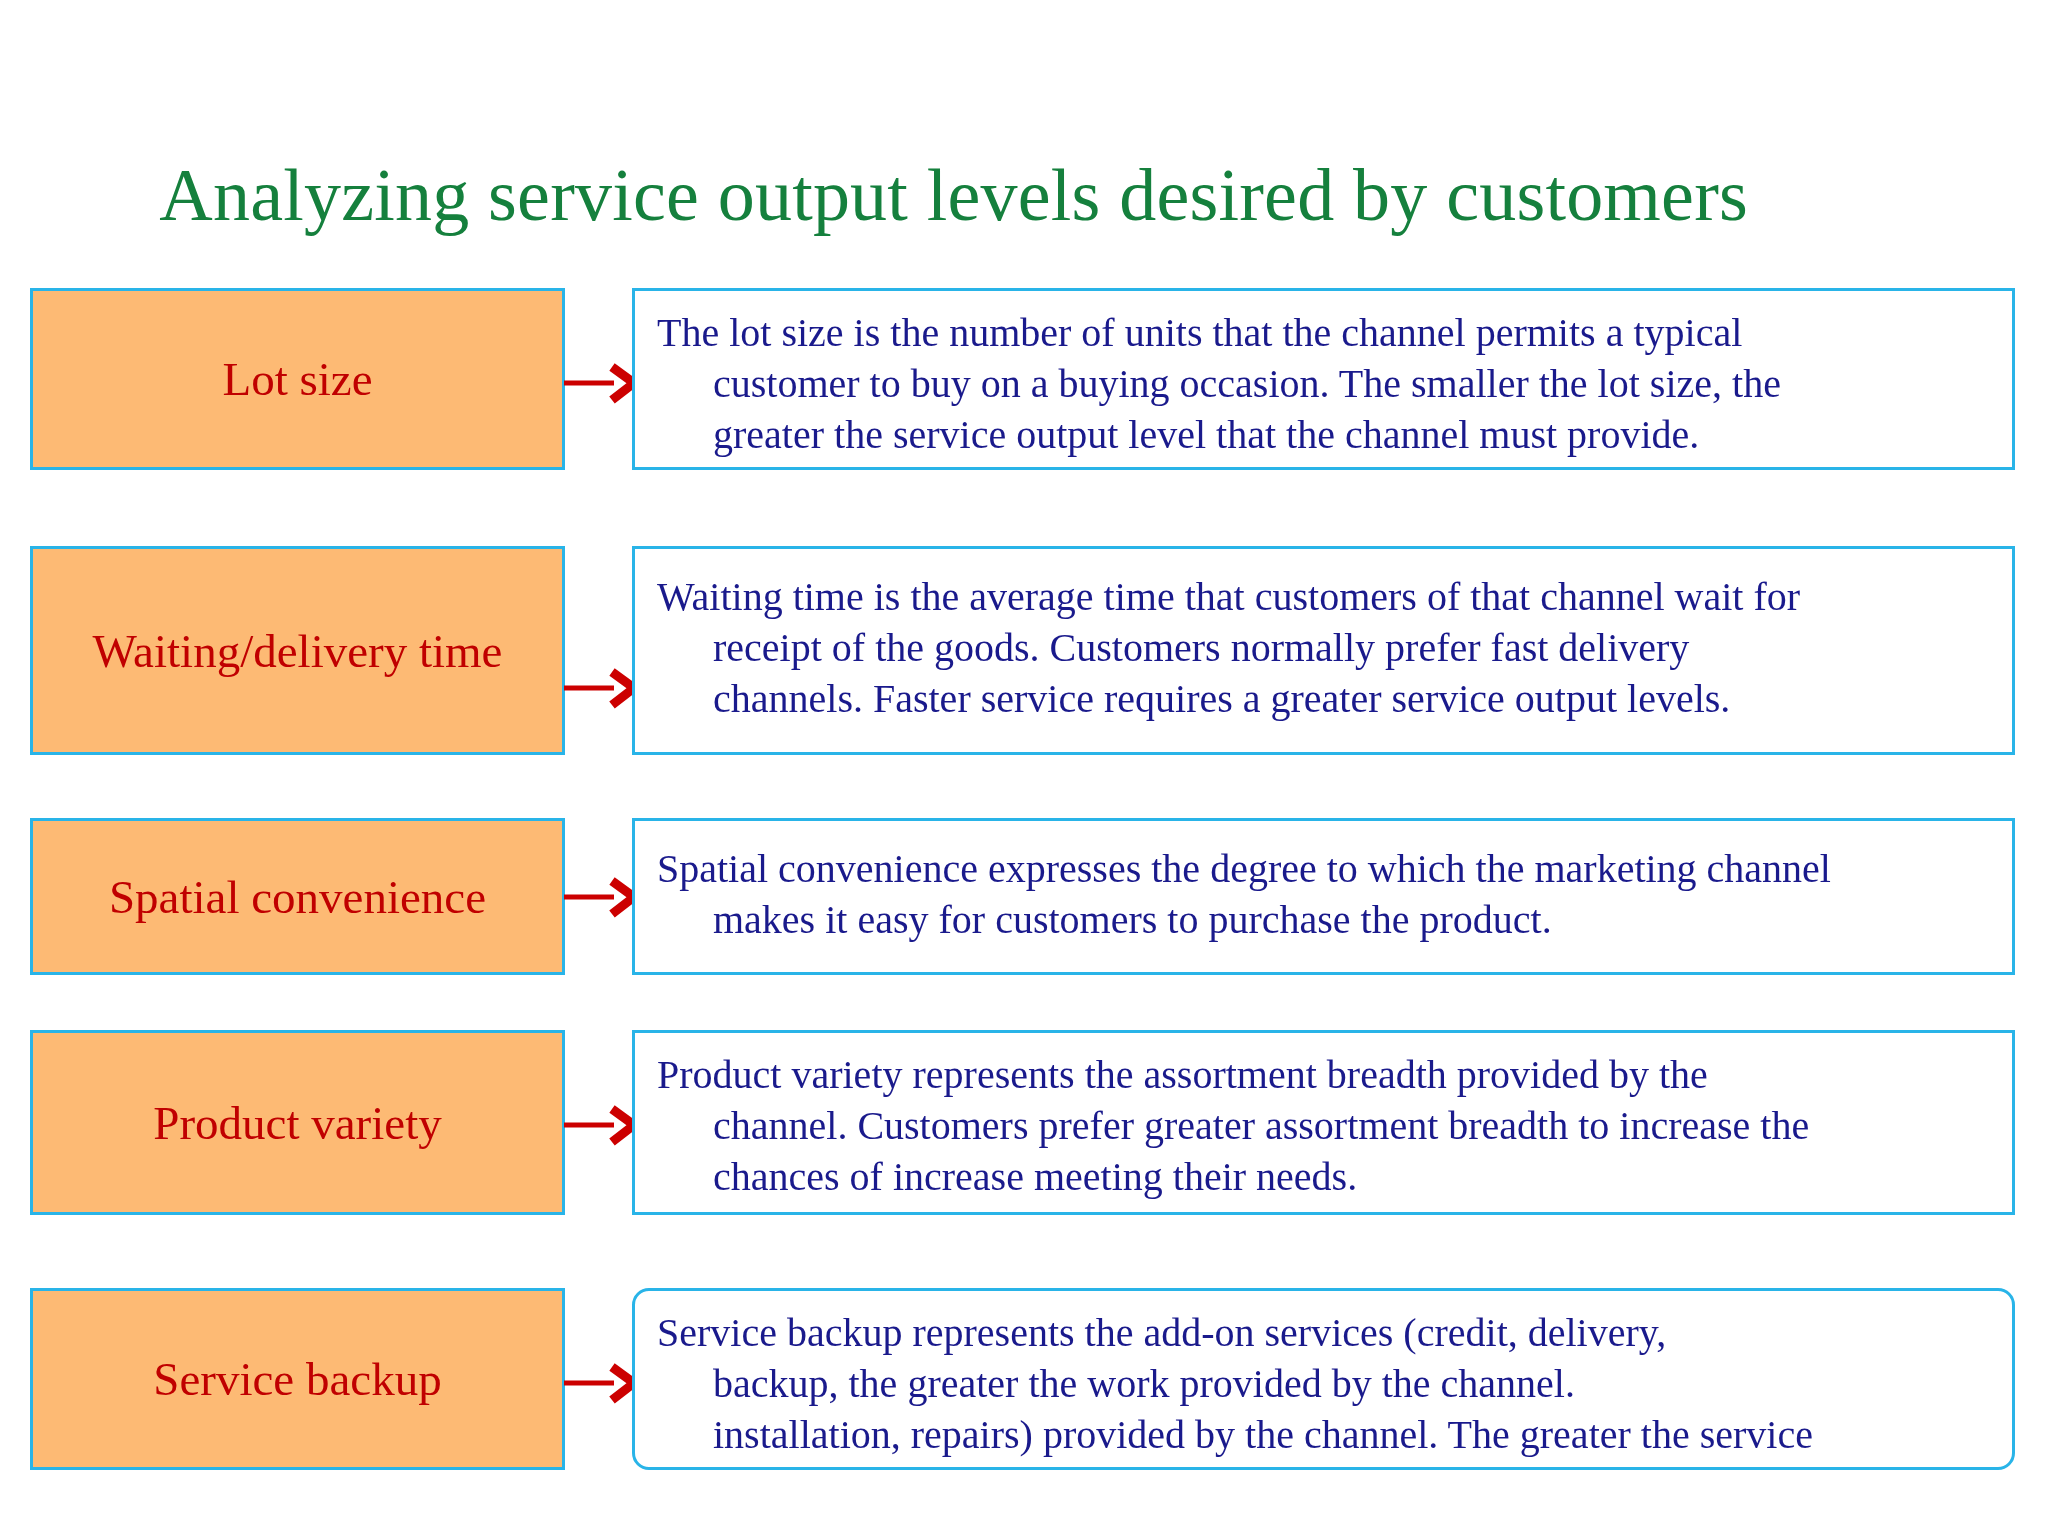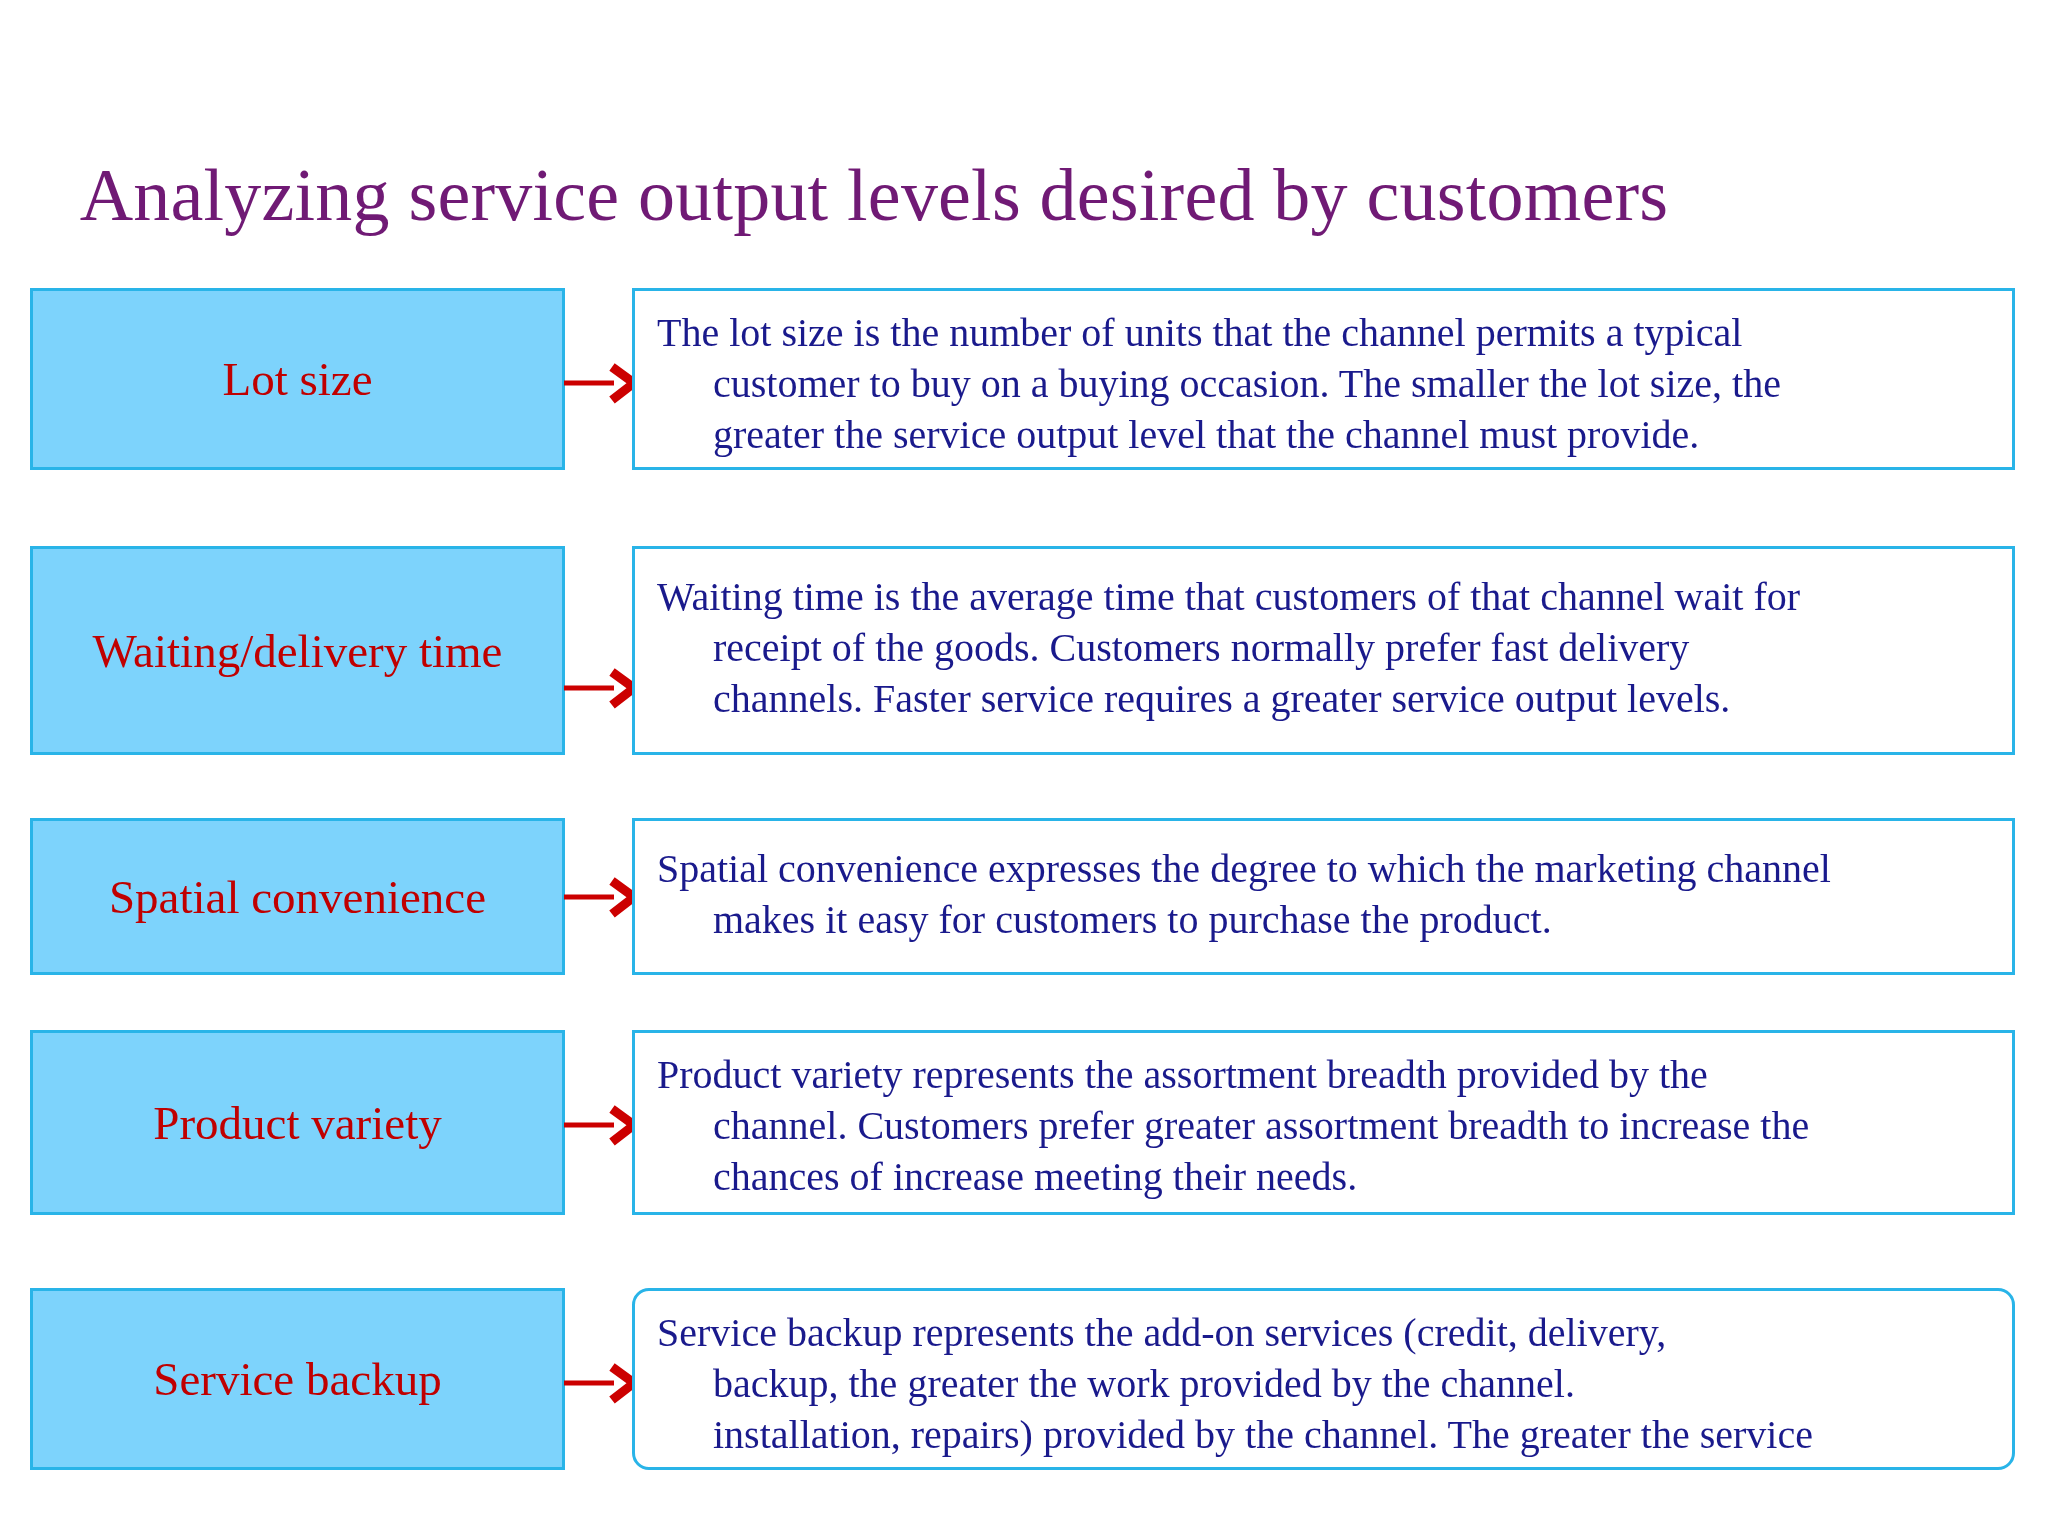--- a/index.html
+++ b/index.html
@@ -22,43 +22,43 @@
     height: 1536px;
     background: #ffffff;
   }
 
   
   .slide-title {
     position: absolute;
     left: 0;
     top: 104px;
     width: 1748px;
-    text-align: center;
-    color: #701a75;
+    text-align: right;
+    color: #15803d;
     font-size: 74px;
     line-height: 82px;
     font-weight: normal;
     letter-spacing: 0.2px;
     white-space: nowrap;
   }
 
   
   .row {
     position: absolute;
     left: 0;
     width: 2048px;
   }
 
   .term-box {
     position: absolute;
     left: 30px;
     width: 535px;
     box-sizing: border-box;
     border: 3px solid #29b4e8;
-    background: #7dd3fc;
+    background: #fdba74;
     display: flex;
     align-items: center;
     justify-content: center;
     text-align: center;
     font-family: Liberation Serif, serif;
   }
   .term-label {
     color: #c00000;
     font-size: 47px;
     line-height: 54px;

